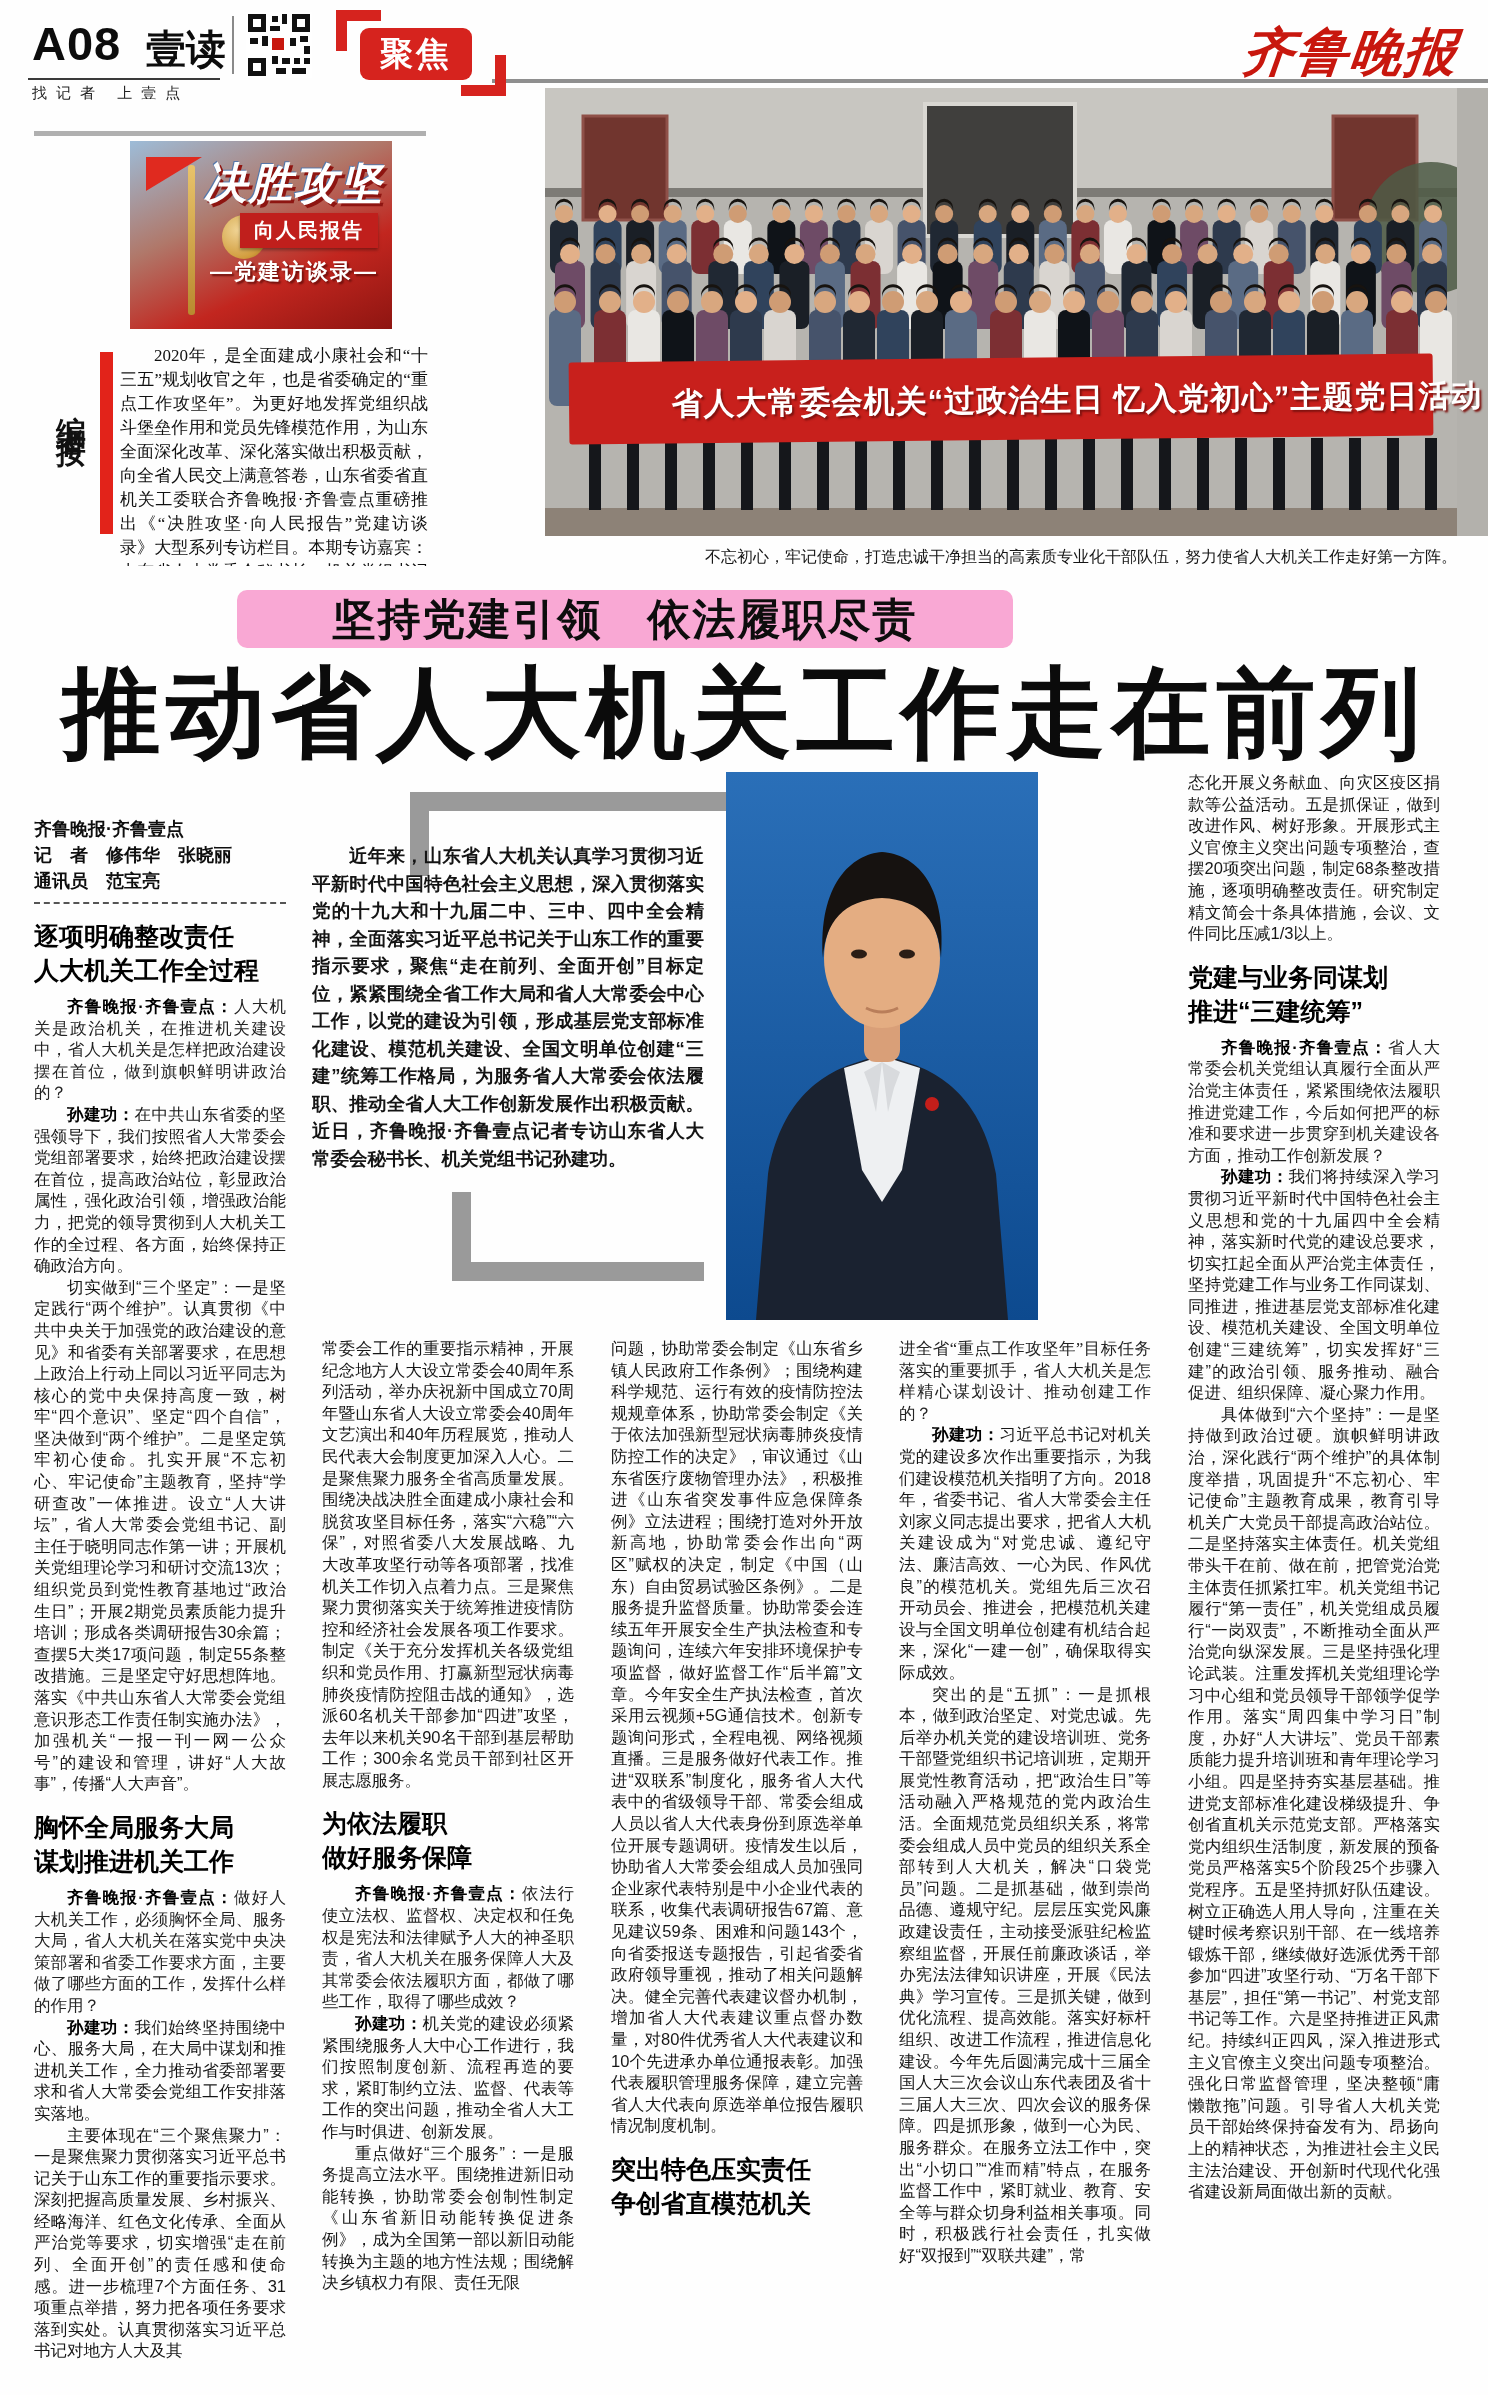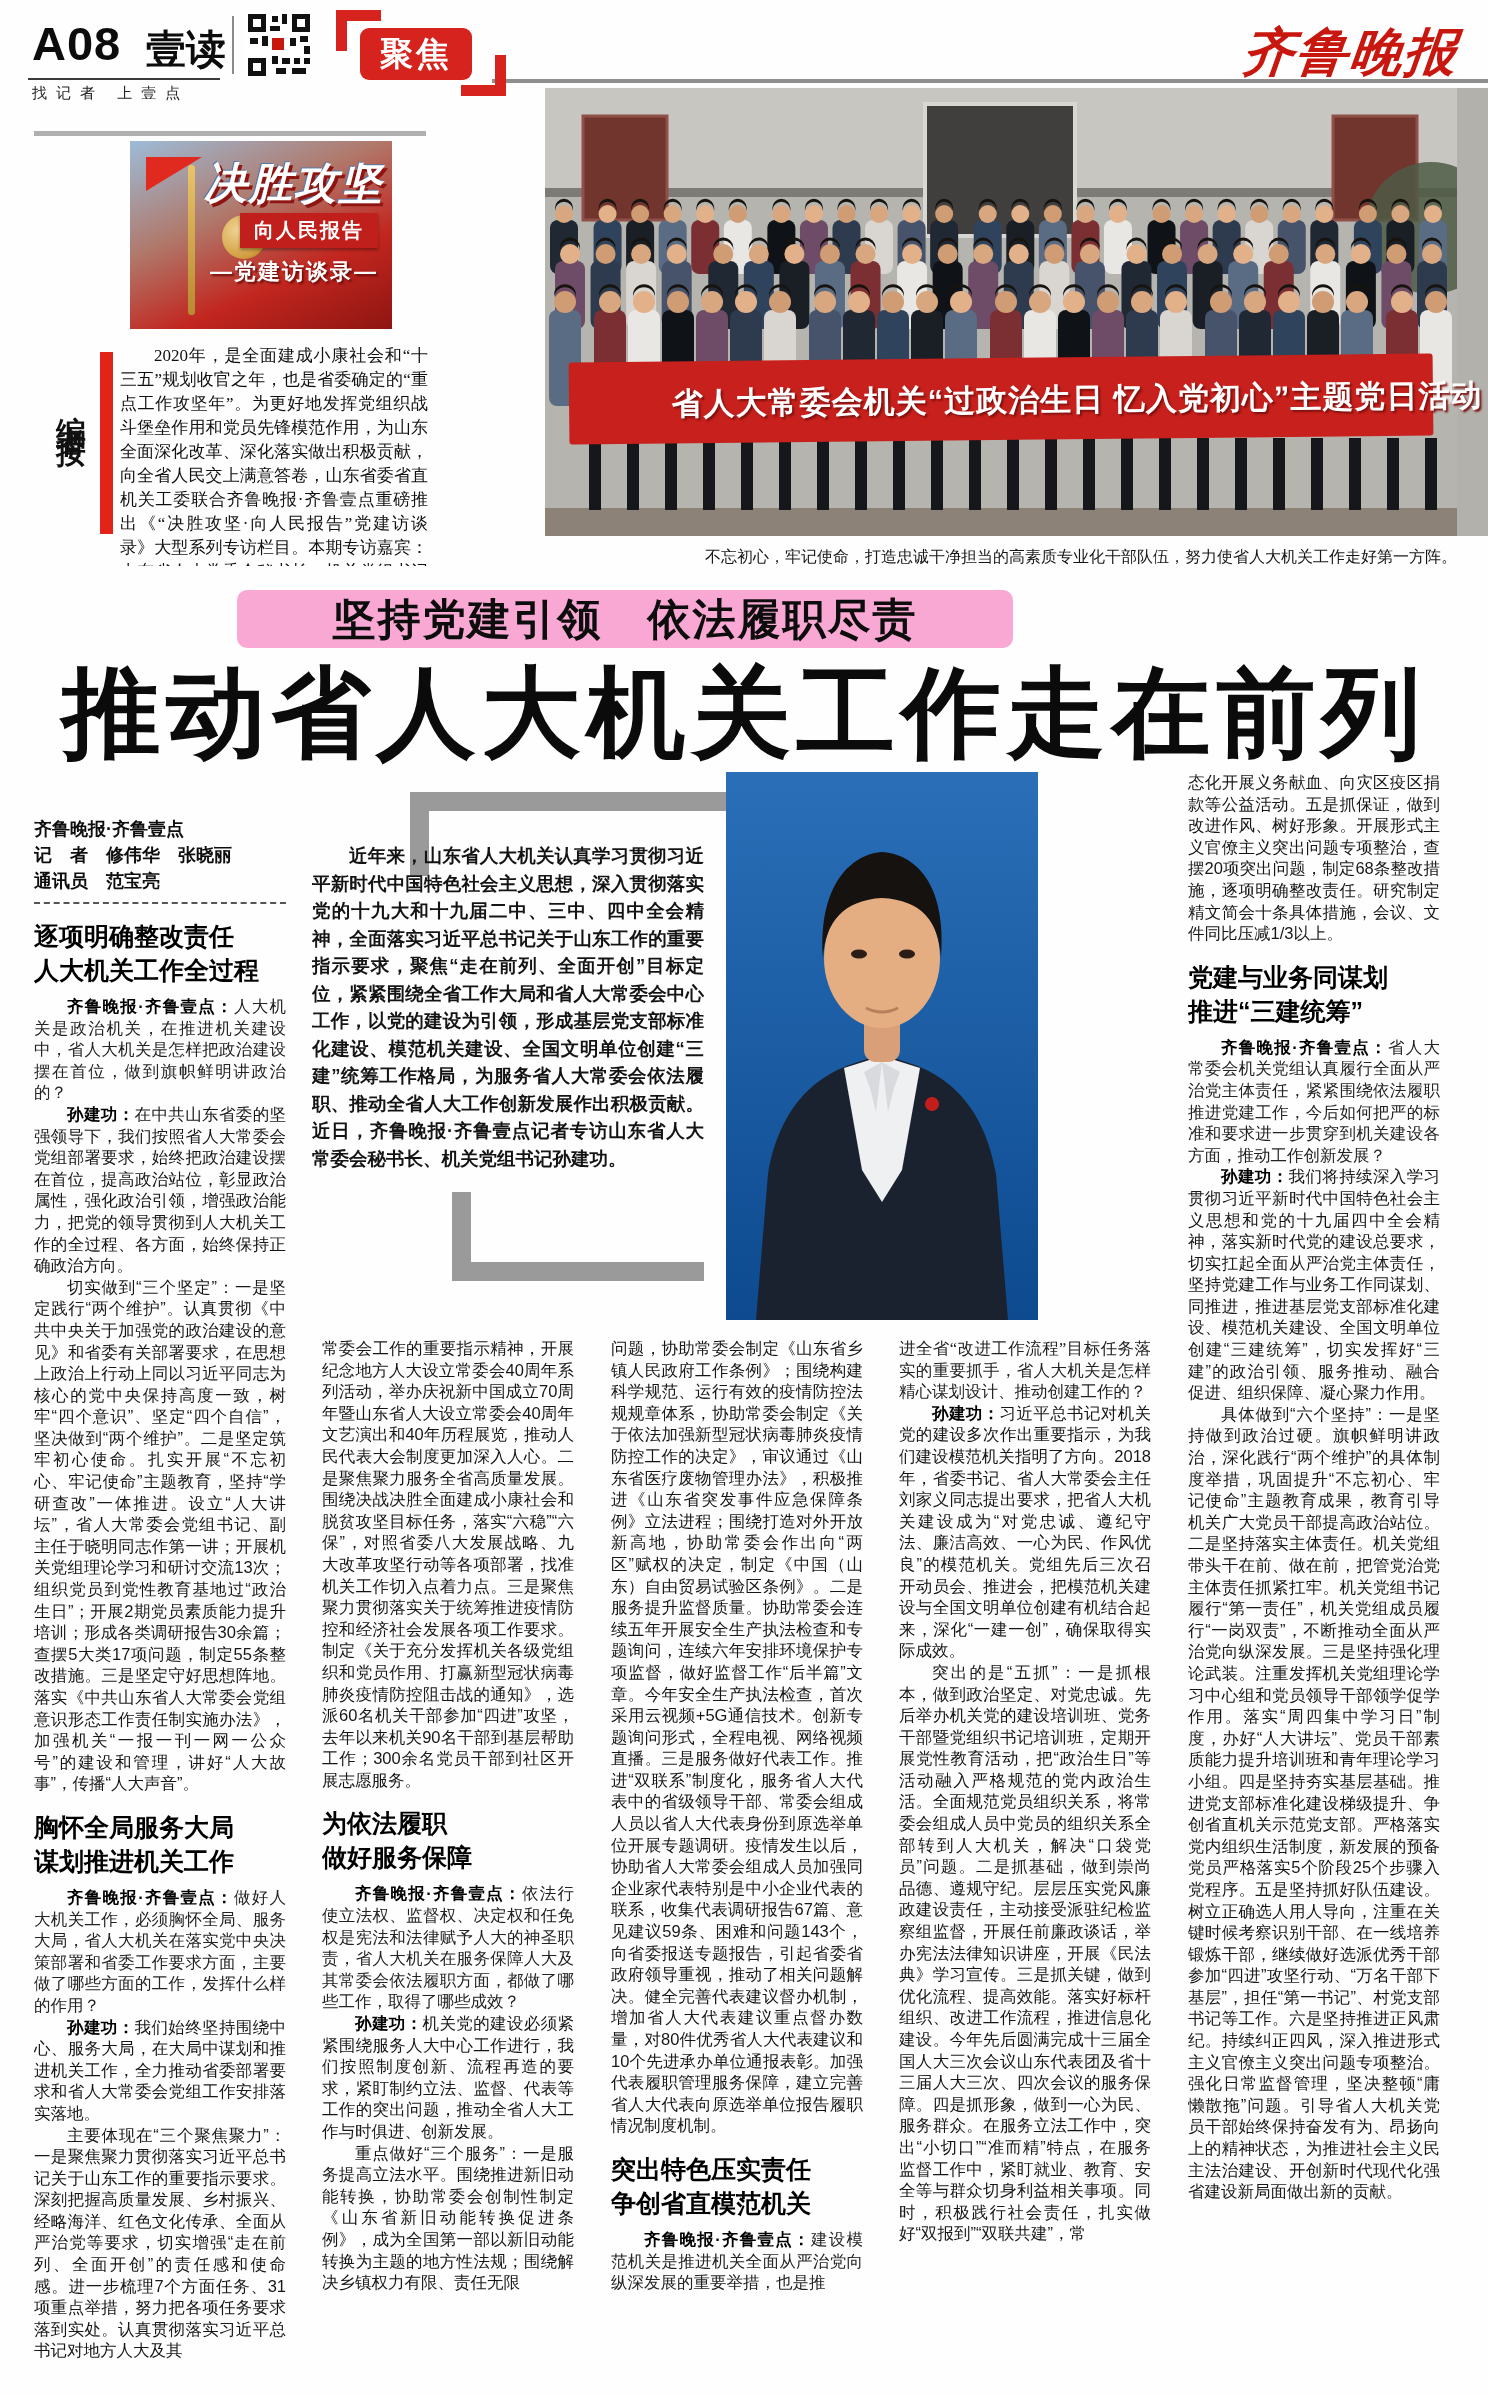--- a/index.html
+++ b/index.html
@@ -480,24 +480,23 @@
         <p class="q"><span class="lead">齐鲁晚报·齐鲁壹点：</span>依法行使立法权、监督权、决定权和任免权是宪法和法律赋予人大的神圣职责，省人大机关在服务保障人大及其常委会依法履职方面，都做了哪些工作，取得了哪些成效？</p>
         <p class="a"><span class="lead">孙建功：</span>机关党的建设必须紧紧围绕服务人大中心工作进行，我们按照制度创新、流程再造的要求，紧盯制约立法、监督、代表等工作的突出问题，推动全省人大工作与时俱进、创新发展。</p>
         <p class="p">重点做好“三个服务”：一是服务提高立法水平。围绕推进新旧动能转换，协助常委会创制性制定《山东省新旧动能转换促进条例》，成为全国第一部以新旧动能转换为主题的地方性法规；围绕解决乡镇权力有限、责任无限</p>
       </div>
       <div class="col col-2">
         <p class="p noind">问题，协助常委会制定《山东省乡镇人民政府工作条例》；围绕构建科学规范、运行有效的疫情防控法规规章体系，协助常委会制定《关于依法加强新型冠状病毒肺炎疫情防控工作的决定》，审议通过《山东省医疗废物管理办法》，积极推进《山东省突发事件应急保障条例》立法进程；围绕打造对外开放新高地，协助常委会作出向“两区”赋权的决定，制定《中国（山东）自由贸易试验区条例》。二是服务提升监督质量。协助常委会连续五年开展安全生产执法检查和专题询问，连续六年安排环境保护专项监督，做好监督工作“后半篇”文章。今年安全生产执法检查，首次采用云视频+5G通信技术。创新专题询问形式，全程电视、网络视频直播。三是服务做好代表工作。推进“双联系”制度化，服务省人大代表中的省级领导干部、常委会组成人员以省人大代表身份到原选举单位开展专题调研。疫情发生以后，协助省人大常委会组成人员加强同企业家代表特别是中小企业代表的联系，收集代表调研报告67篇、意见建议59条、困难和问题143个，向省委报送专题报告，引起省委省政府领导重视，推动了相关问题解决。健全完善代表建议督办机制，增加省人大代表建议重点督办数量，对80件优秀省人大代表建议和10个先进承办单位通报表彰。加强代表履职管理服务保障，建立完善省人大代表向原选举单位报告履职情况制度机制。</p>
         <div class="sec-h">
           <div>突出特色压实责任</div>
           <div>争创省直模范机关</div>
         </div>
-        <p class="q"><span class="lead">齐鲁晚报·齐鲁壹点：</span>建设模范机关是推进机关全面从严治党向纵深发展的重要举措，也是推</p>
       </div>
       <div class="col col-3">
-        <p class="q noind">进全省“改进工作流程”目标任务落实的重要抓手，省人大机关是怎样精心谋划设计、推动创建工作的？</p>
+        <p class="q noind">进全省“重点工作攻坚年”目标任务落实的重要抓手，省人大机关是怎样精心谋划设计、推动创建工作的？</p>
         <p class="a"><span class="lead">孙建功：</span>习近平总书记对机关党的建设多次作出重要指示，为我们建设模范机关指明了方向。2018年，省委书记、省人大常委会主任刘家义同志提出要求，把省人大机关建设成为“对党忠诚、遵纪守法、廉洁高效、一心为民、作风优良”的模范机关。党组先后三次召开动员会、推进会，把模范机关建设与全国文明单位创建有机结合起来，深化“一建一创”，确保取得实际成效。</p>
         <p class="p">突出的是“五抓”：一是抓根本，做到政治坚定、对党忠诚。先后举办机关党的建设培训班、党务干部暨党组织书记培训班，定期开展党性教育活动，把“政治生日”等活动融入严格规范的党内政治生活。全面规范党员组织关系，将常委会组成人员中党员的组织关系全部转到人大机关，解决“口袋党员”问题。二是抓基础，做到崇尚品德、遵规守纪。层层压实党风廉政建设责任，主动接受派驻纪检监察组监督，开展任前廉政谈话，举办宪法法律知识讲座，开展《民法典》学习宣传。三是抓关键，做到优化流程、提高效能。落实好标杆组织、改进工作流程，推进信息化建设。今年先后圆满完成十三届全国人大三次会议山东代表团及省十三届人大三次、四次会议的服务保障。四是抓形象，做到一心为民、服务群众。在服务立法工作中，突出“小切口”“准而精”特点，在服务监督工作中，紧盯就业、教育、安全等与群众切身利益相关事项。同时，积极践行社会责任，扎实做好“双报到”“双联共建”，常</p>
       </div>
       <div class="col col-4">
         <p class="p noind">态化开展义务献血、向灾区疫区捐款等公益活动。五是抓保证，做到改进作风、树好形象。开展形式主义官僚主义突出问题专项整治，查摆20项突出问题，制定68条整改措施，逐项明确整改责任。研究制定精文简会十条具体措施，会议、文件同比压减1/3以上。</p>
         <div class="sec-h">
           <div>党建与业务同谋划</div>
           <div>推进“三建统筹”</div>
         </div>
         <p class="q"><span class="lead">齐鲁晚报·齐鲁壹点：</span>省人大常委会机关党组认真履行全面从严治党主体责任，紧紧围绕依法履职推进党建工作，今后如何把严的标准和要求进一步贯穿到机关建设各方面，推动工作创新发展？</p>

